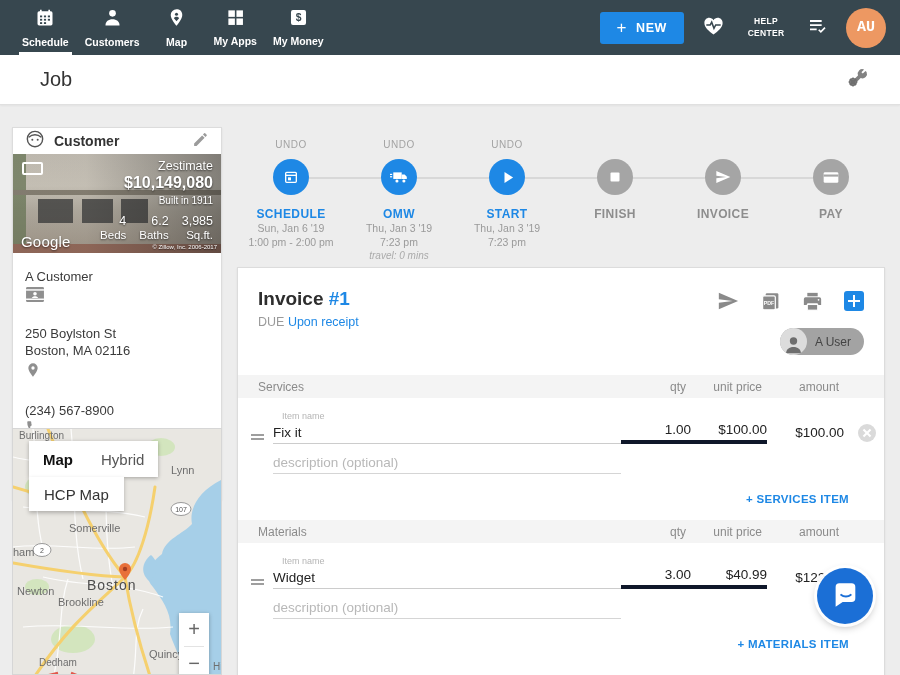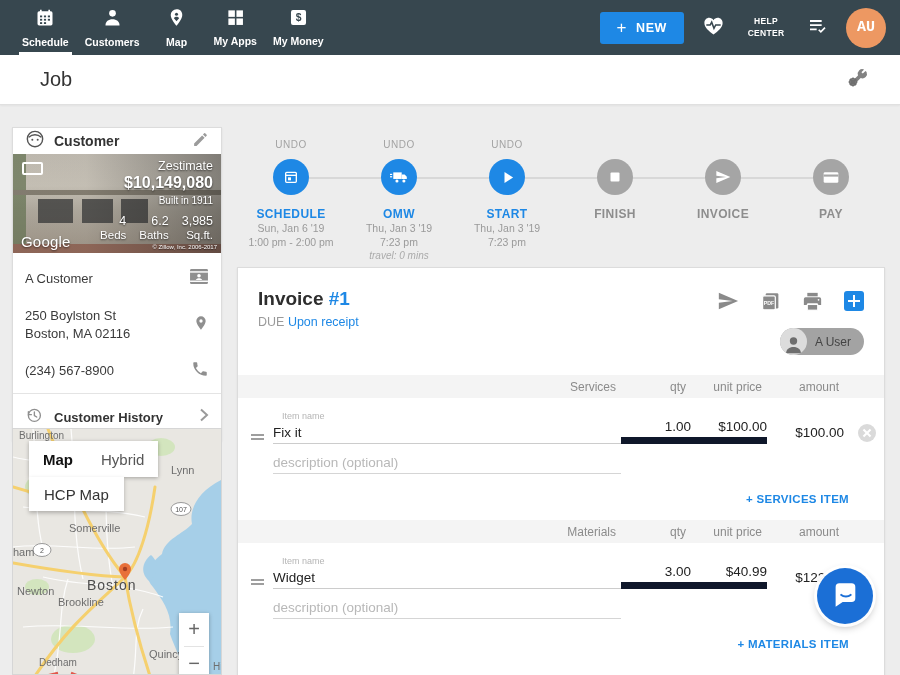--- a/index.html
+++ b/index.html
@@ -51,21 +51,21 @@
   .z-value { top:20px; right:8px; font-size:16px; font-weight:bold; }
   .z-built { top:41px; right:8px; font-size:10px; }
   .z-stats { position:absolute; top:60px; right:8px; display:flex; gap:13px; }
   .z-col { text-align:right; color:#fff; text-shadow:0 1px 2px rgba(0,0,0,.65); }
   .z-col .v { font-size:12.5px; line-height:1.2; } .z-col .l { font-size:11.5px; line-height:1.2; }
   .z-google { position:absolute; left:8px; bottom:3px; color:#fff; font-size:15px;
     letter-spacing:.2px; text-shadow:0 1px 2px rgba(0,0,0,.55); }
   .z-copy { position:absolute; right:4px; bottom:3px; color:#fff; font-size:6px; text-shadow:0 1px 1px rgba(0,0,0,.6); }
   .z-cam { position:absolute; left:9px; top:8px; width:21px; height:13px; border:2px solid #fff; border-radius:2px; }
   .cc-rows { padding:6px 12px 2px; }
-  .cc-row { display:flex; align-items:center; justify-content:space-between; padding:9px 0; }
+  .cc-row { display:flex; align-items:flex-start; justify-content:space-between; padding:9px 0;flex-direction:column; }
   .cc-text { font-size:13px; color:#3a3a3a; line-height:1.35; }
   .cc-history { border-top:1px solid #e4e4e4; display:flex; align-items:center; gap:11px;
     padding:12px 12px; cursor:pointer; }
   .cc-history .lbl { font-size:13px; font-weight:bold; color:#333; flex:1; }
 
   
   .map-card { position:absolute; left:12px; top:323px; width:210px; height:247px;
     overflow:hidden; border:1px solid #d6d6d6; background:#737373; }
   .map-type { position:absolute; left:16px; top:12px; display:flex; background:#fff;
     box-shadow:0 1px 4px rgba(0,0,0,.3); height:36px; }
@@ -108,31 +108,31 @@
   .plus-btn::before { left:4px; right:4px; top:9px; height:2px; }
   .plus-btn::after { top:4px; bottom:4px; left:9px; width:2px; }
   .user-chip { position:absolute; right:20px; top:60px; background:#a3a3a3; border-radius:14px;
     height:27px; display:flex; align-items:center; gap:8px; padding:0 13px 0 0; cursor:pointer; }
   .chip-avatar { width:27px; height:27px; border-radius:50%; background:#dcdcdc; display:flex;
     align-items:flex-end; justify-content:center; overflow:hidden; }
   .user-chip .cu { font-size:12px; color:#444; }
 
   .sec-head { height:23px; background:#f4f4f4; display:grid;
     grid-template-columns:1fr 70px 76px 77px 45px; align-items:center; font-size:12px; color:#8b8b8b; }
-  .sec-head .sh-name { padding-left:20px;text-align:right; }
+  .sec-head .sh-name { padding-left:20px; }
   .sh-col { text-align:right; }
   .item-row { display:grid; grid-template-columns:1fr 70px 76px 77px 45px; padding-top:10px; }
   .name-cell { position:relative; padding-left:35px; }
   .drag-handle { position:absolute; left:13px; top:26px; width:13px; height:6px;
     border-top:2px solid #9e9e9e; border-bottom:2px solid #9e9e9e; cursor:grab; }
   .item-label { font-size:9px; color:#b5b5b5; padding-top:3px;margin-left:9px; }
   .item-name { width:348px; border:none; border-bottom:1px solid #ccc; font-size:13.5px;
     color:#222; padding:4px 0 3px; outline:none; background:transparent; font-family:inherit; }
   .num-cell { display:flex; align-items:flex-end; }
-  .num-input { width:100%; border:none; border-bottom:7px solid #0f172a; font-size:13.5px; color:#222;
+  .num-input { width:100%; border:none; border-bottom:4px solid #0f172a; font-size:13.5px; color:#222;
     text-align:right; padding:4px 0 3px; outline:none; background:transparent; font-family:inherit; }
   .amt-cell { display:flex; align-items:flex-end; justify-content:flex-end;
     font-size:13.5px; color:#222; padding-bottom:4px; }
   .x-cell { display:flex; align-items:flex-end; justify-content:center; padding-bottom:2px; }
   .x-btn { width:18px; height:18px; border-radius:50%; background:#dadada; position:relative; cursor:pointer; }
   .x-btn::before,.x-btn::after { content:""; position:absolute; left:4px; right:4px; top:8px;
     height:2px; background:#fff; }
   .x-btn::before { transform:rotate(45deg); } .x-btn::after { transform:rotate(-45deg); }
   .desc-row { padding:7px 0 0 35px; }
   .desc-input { width:348px; border:none; border-bottom:1px solid #d5d5d5; font-size:13.5px;

